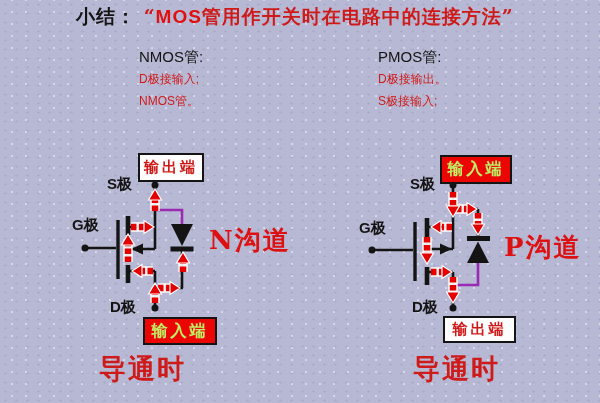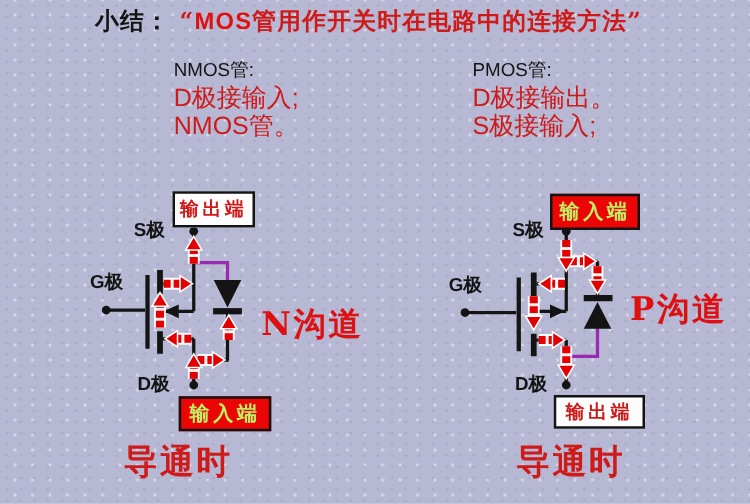--- a/index.html
+++ b/index.html
@@ -16,21 +16,21 @@
       radial-gradient(rgba(255,255,255,0.45) 1px, transparent 1.6px);
     background-size:11px 9px,14px 12px;
     background-position:0 0,5px 6px;
   }
   .abs{position:absolute;}
   .title{left:76px;top:4px;font-size:19px;font-weight:bold;color:var(--ink);
          font-family:"DejaVu Serif",serif;white-space:nowrap;letter-spacing:1px;}
   .title .t-red{color:var(--red);}
   .title .t-mos{color:#e01010;font-family:"Liberation Sans",sans-serif;}
   .note{font-size:15px;color:var(--ink);line-height:22px;}
-  .note .n-line{color:var(--red);font-size:20px;}
+  .note .n-line{color:var(--red);font-size:12px;}
   .lbl{font-size:15px;font-weight:bold;color:var(--ink);white-space:nowrap;}
   .tbox{box-sizing:border-box;border:2px solid var(--ink);display:flex;
         align-items:center;justify-content:center;font-weight:bold;
         font-family:"DejaVu Serif",serif;white-space:nowrap;}
   .tbox.white{background:#fdfdfd;color:var(--red);font-size:15px;letter-spacing:3px;}
   .tbox.red{background:var(--boxred);color:#bef264;font-size:16px;letter-spacing:3px;}
   .chan-lbl{font-family:"DejaVu Serif",serif;font-weight:bold;color:#dd1111;
             font-size:26px;letter-spacing:2px;white-space:nowrap;}
   .state-lbl{font-family:"DejaVu Serif",serif;font-weight:bold;color:var(--red);
              font-size:27px;letter-spacing:2px;white-space:nowrap;}
@@ -119,21 +119,21 @@
     <div>PMOS管:</div>
     <div class="n-line">D极接输出。</div>
     <div class="n-line">S极接输入;</div>
   </div>
 
   <div class="abs tbox white" style="left:138px;top:153px;width:66px;height:29px;">输出端</div>
   <div class="abs lbl" style="left:107px;top:175px;">S极</div>
   <div class="abs lbl" style="left:72px;top:216px;">G极</div>
   <div class="abs lbl" style="left:110px;top:298px;">D极</div>
   <div class="abs tbox red" style="left:143px;top:317px;width:74px;height:28px;">输入端</div>
-  <div class="abs chan-lbl" style="left:209px;top:242px;">N沟道</div>
+  <div class="abs chan-lbl" style="left:209px;top:223px;">N沟道</div>
   <div class="abs state-lbl" style="left:99px;top:351px;">导通时</div>
 
   <div class="abs tbox red" style="left:440px;top:155px;width:72px;height:29px;">输入端</div>
   <div class="abs lbl" style="left:410px;top:175px;">S极</div>
   <div class="abs lbl" style="left:359px;top:219px;">G极</div>
   <div class="abs lbl" style="left:412px;top:298px;">D极</div>
   <div class="abs tbox white" style="left:443px;top:316px;width:73px;height:27px;">输出端</div>
   <div class="abs chan-lbl" style="left:504px;top:230px;">P沟道</div>
   <div class="abs state-lbl" style="left:413px;top:351px;">导通时</div>
 

